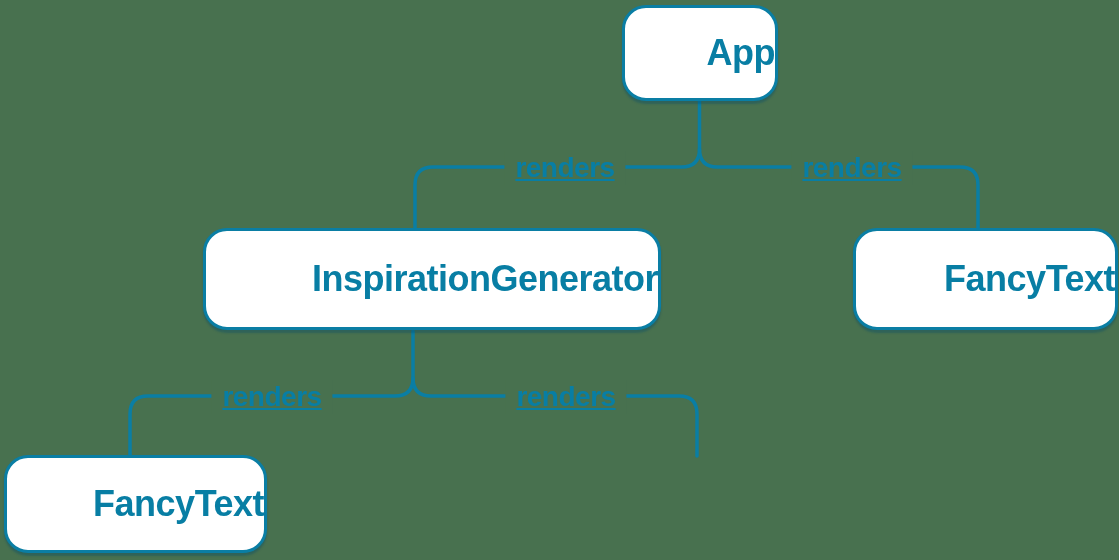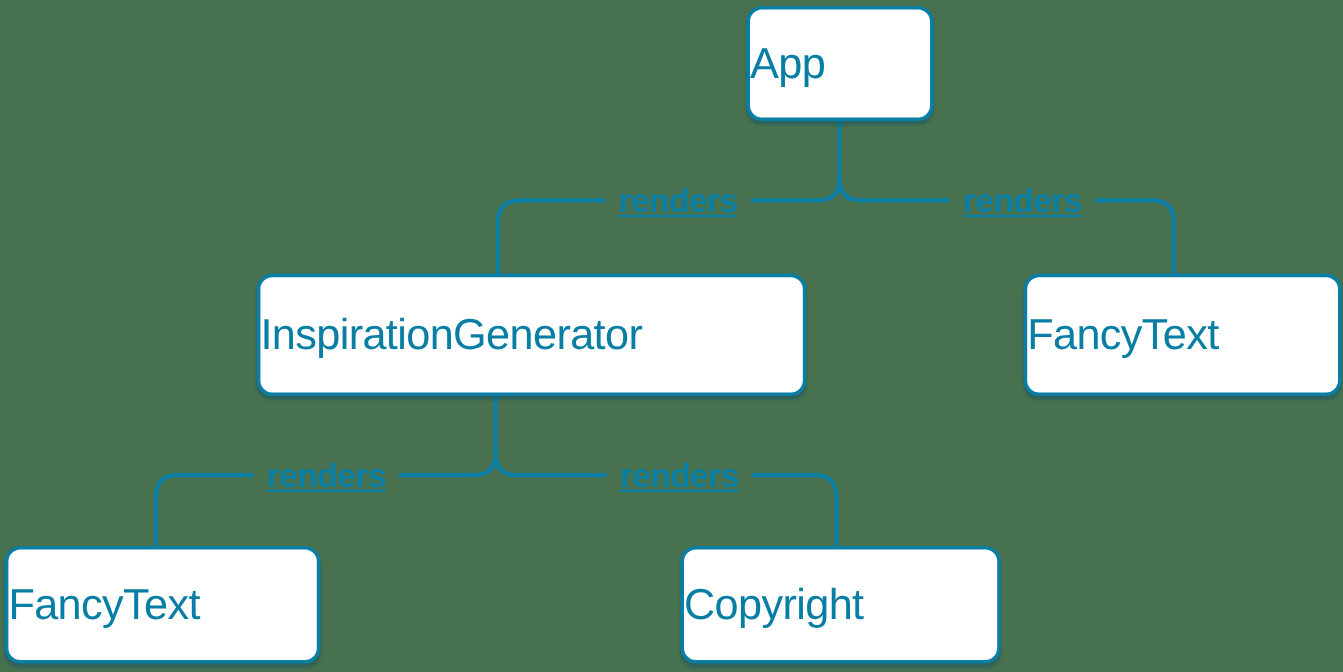--- a/index.html
+++ b/index.html
@@ -28,30 +28,30 @@
   svg.edges path {
     fill: none;
     stroke: var(--accent);
     stroke-width: 3.5;
     stroke-linecap: round;
   }
   .node {
     position: absolute;
     background: var(--node-fill);
     border: 3px solid var(--accent);
-    border-radius: 13px;
-    display: flex; align-items: center; justify-content: flex-start;
+    border-radius: 24px;
+    display: flex; align-items: center; justify-content: flex-end;
     color: var(--node-text);
     font-size: 36px;
-    font-weight: 400;
+    font-weight: 700;
     letter-spacing: -0.5px;
     box-shadow: 0 3px 2px rgba(9, 77, 104, 0.40);
   }
   .node-app            { left: 622px; top: 5px;   width: 156px; height: 96px; }
-  .node-inspiration    { left: 214px; top: 228px; width: 458px; height: 102px; }
+  .node-inspiration    { left: 203px; top: 228px; width: 458px; height: 102px; }
   .node-fancytext-top  { left: 853px; top: 228px; width: 265px; height: 102px; }
   .node-fancytext-bot  { left: 4px;   top: 455px; width: 263px; height: 98px; }
   .node-copyright      { left: 567px; top: 455px; width: 267px; height: 98px; }
   .edge-label {
     position: absolute;
     transform: translate(-50%, -50%);
     background: var(--bg);
     color: var(--node-text);
     font-size: 28px;
     font-weight: 700;
@@ -86,22 +86,19 @@
   </div>
 
   <div class="node node-fancytext-top">
     <span>FancyText</span>
   </div>
 
   <div class="node node-fancytext-bot">
     <span>FancyText</span>
   </div>
 
-  <div class="node node-copyright">
-    <span>Copyright</span>
-  </div>
 
   <div class="edge-label edge-label-1">renders</div>
   <div class="edge-label edge-label-2">renders</div>
   <div class="edge-label edge-label-3">renders</div>
   <div class="edge-label edge-label-4">renders</div>
 
 </div>
 
 </body></html>

